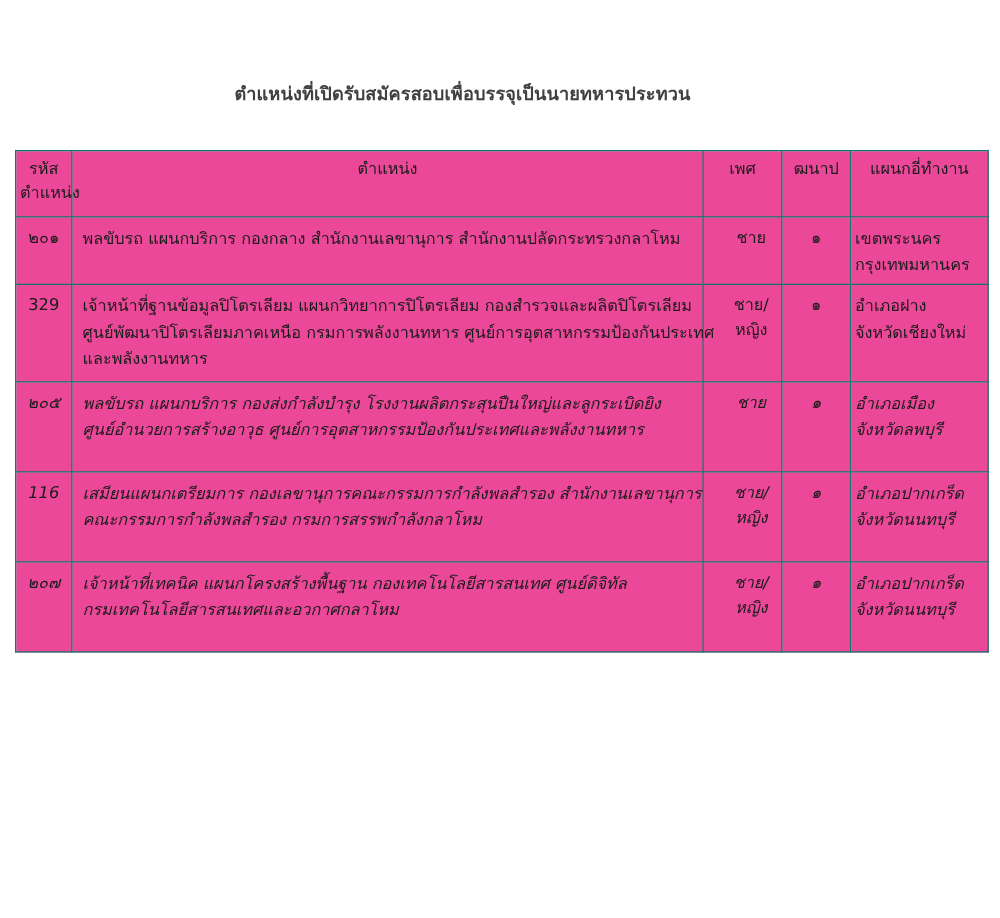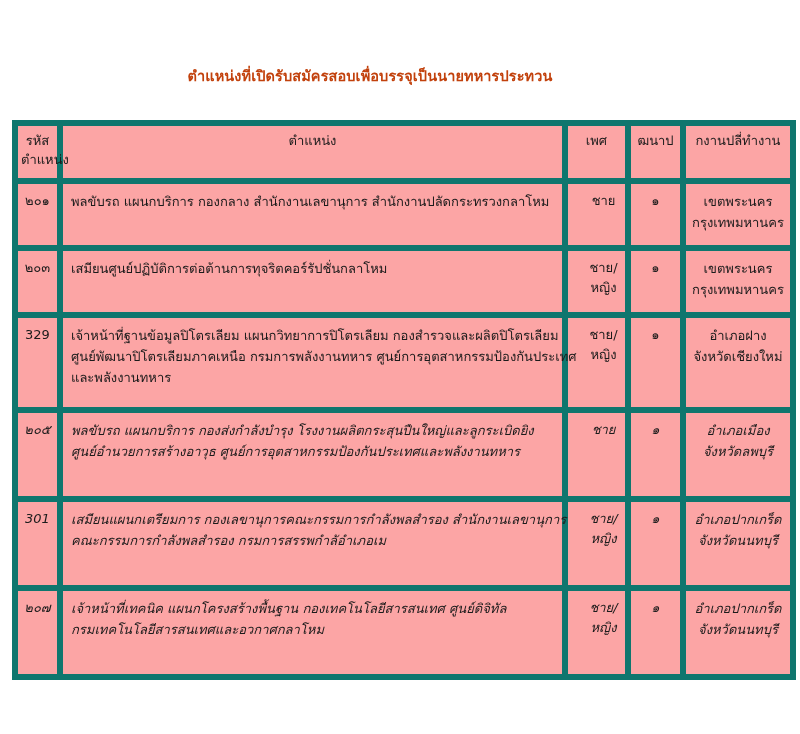--- a/index.html
+++ b/index.html
@@ -24,42 +24,42 @@
   }
   .doc-title {
     position: absolute;
     top: 68px;
     left: 0;
     width: 740px;
     text-align: center;
     font-size: 14.5px;
     font-weight: bold;
     letter-spacing: 0.1px;
-    color: #c2410c;
+    color: #404040;
     line-height: 1.2;
   }
   .table-wrap {
     position: absolute;
     left: 12px;
     top: 120px;
     width: 778px;
   }
   table.job-table {
     border-collapse: collapse;
     width: 778px;
     table-layout: fixed;
     background: #fff;
   }
   table.job-table th,
   table.job-table td {
-    border: 6px solid #0f766e;
+    border: 1px solid #0f766e;
     vertical-align: top;
     font-weight: normal;
     color: #1b1b1b;
-    background: #fca5a5;
+    background: #ec4899;
   }
   
   col.c-code  { width: 45px; }
   col.c-pos   { width: 505px; }
   col.c-sex   { width: 63px; }
   col.c-num   { width: 55px; }
   col.c-place { width: 110px; }
 
   thead th {
     text-align: center;
@@ -71,21 +71,21 @@
   }
   thead th.head-pos {
     vertical-align: top;
   }
   .hdr-l1 { display: block; }
   .hdr-l2 { display: block; }
 
   td.code {
     text-align: center;
     font-size: 13px;
-    padding: 7px 2px 16px 2px;
+    padding: 7px 2px 0 2px;
     line-height: 1.5;
   }
   td.pos {
     text-align: left;
     font-size: 13px;
     padding: 7px 6px 4px 8px;
     line-height: 1.62;
   }
   td.pos .ln { display: block; white-space: nowrap; }
   td.sex {
@@ -94,21 +94,20 @@
     padding: 7px 2px 4px 16px;
     line-height: 1.5;
   }
   td.num {
     text-align: center;
     font-size: 13px;
     padding: 7px 2px 4px 2px;
     line-height: 1.5;
   }
   td.place {
-    text-align: center;
     font-size: 13px;
     padding: 7px 3px 4px 3px;
     line-height: 1.62;
   }
   td.place .ln { display: block; }
 
   
   tr.r-h1 td { height: 38px; }
   tr.r-h2 td { height: 60px; font-style: italic; }
   tr.r-h3 td { height: 66px; }
@@ -131,48 +130,36 @@
       </colgroup>
       <thead>
         <tr class="r-h1">
           <th class="head-code">
             <span class="hdr-l1">รหัส</span>
             <span class="hdr-l2">ตำแหน่ง</span>
           </th>
           <th class="head-pos">ตำแหน่ง</th>
           <th class="head-sex">เพศ</th>
           <th class="head-num">ฒนาป</th>
-          <th class="head-place">กงานปลี่ทำงาน</th>
+          <th class="head-place">แผนกอี่ทำงาน</th>
         </tr>
       </thead>
       <tbody>
           <tr class="r-h1">
             <td class="code">๒๐๑</td>
             <td class="pos">
               <span class="ln">พลขับรถ แผนกบริการ กองกลาง สำนักงานเลขานุการ สำนักงานปลัดกระทรวงกลาโหม</span>
             </td>
             <td class="sex">ชาย</td>
             <td class="num">๑</td>
             <td class="place">
               <span class="ln">เขตพระนคร</span>
               <span class="ln">กรุงเทพมหานคร</span>
             </td>
           </tr>
-          <tr class="r-h1">
-            <td class="code">๒๐๓</td>
-            <td class="pos">
-              <span class="ln">เสมียนศูนย์ปฏิบัติการต่อต้านการทุจริตคอร์รัปชั่นกลาโหม</span>
-            </td>
-            <td class="sex">ชาย/หญิง</td>
-            <td class="num">๑</td>
-            <td class="place">
-              <span class="ln">เขตพระนคร</span>
-              <span class="ln">กรุงเทพมหานคร</span>
-            </td>
-          </tr>
           <tr class="r-h3">
             <td class="code">329</td>
             <td class="pos">
               <span class="ln">เจ้าหน้าที่ฐานข้อมูลปิโตรเลียม แผนกวิทยาการปิโตรเลียม กองสำรวจและผลิตปิโตรเลียม</span>
               <span class="ln">ศูนย์พัฒนาปิโตรเลียมภาคเหนือ กรมการพลังงานทหาร ศูนย์การอุตสาหกรรมป้องกันประเทศ</span>
               <span class="ln">และพลังงานทหาร</span>
             </td>
             <td class="sex">ชาย/หญิง</td>
             <td class="num">๑</td>
             <td class="place">
@@ -187,24 +174,24 @@
               <span class="ln">ศูนย์อำนวยการสร้างอาวุธ ศูนย์การอุตสาหกรรมป้องกันประเทศและพลังงานทหาร</span>
             </td>
             <td class="sex">ชาย</td>
             <td class="num">๑</td>
             <td class="place">
               <span class="ln">อำเภอเมือง</span>
               <span class="ln">จังหวัดลพบุรี</span>
             </td>
           </tr>
           <tr class="r-h2">
-            <td class="code">301</td>
+            <td class="code">116</td>
             <td class="pos">
               <span class="ln">เสมียนแผนกเตรียมการ กองเลขานุการคณะกรรมการกำลังพลสำรอง สำนักงานเลขานุการ</span>
-              <span class="ln">คณะกรรมการกำลังพลสำรอง กรมการสรรพกำลัอำเภอเม</span>
+              <span class="ln">คณะกรรมการกำลังพลสำรอง กรมการสรรพกำลังกลาโหม</span>
             </td>
             <td class="sex">ชาย/หญิง</td>
             <td class="num">๑</td>
             <td class="place">
               <span class="ln">อำเภอปากเกร็ด</span>
               <span class="ln">จังหวัดนนทบุรี</span>
             </td>
           </tr>
           <tr class="r-h2">
             <td class="code">๒๐๗</td>

